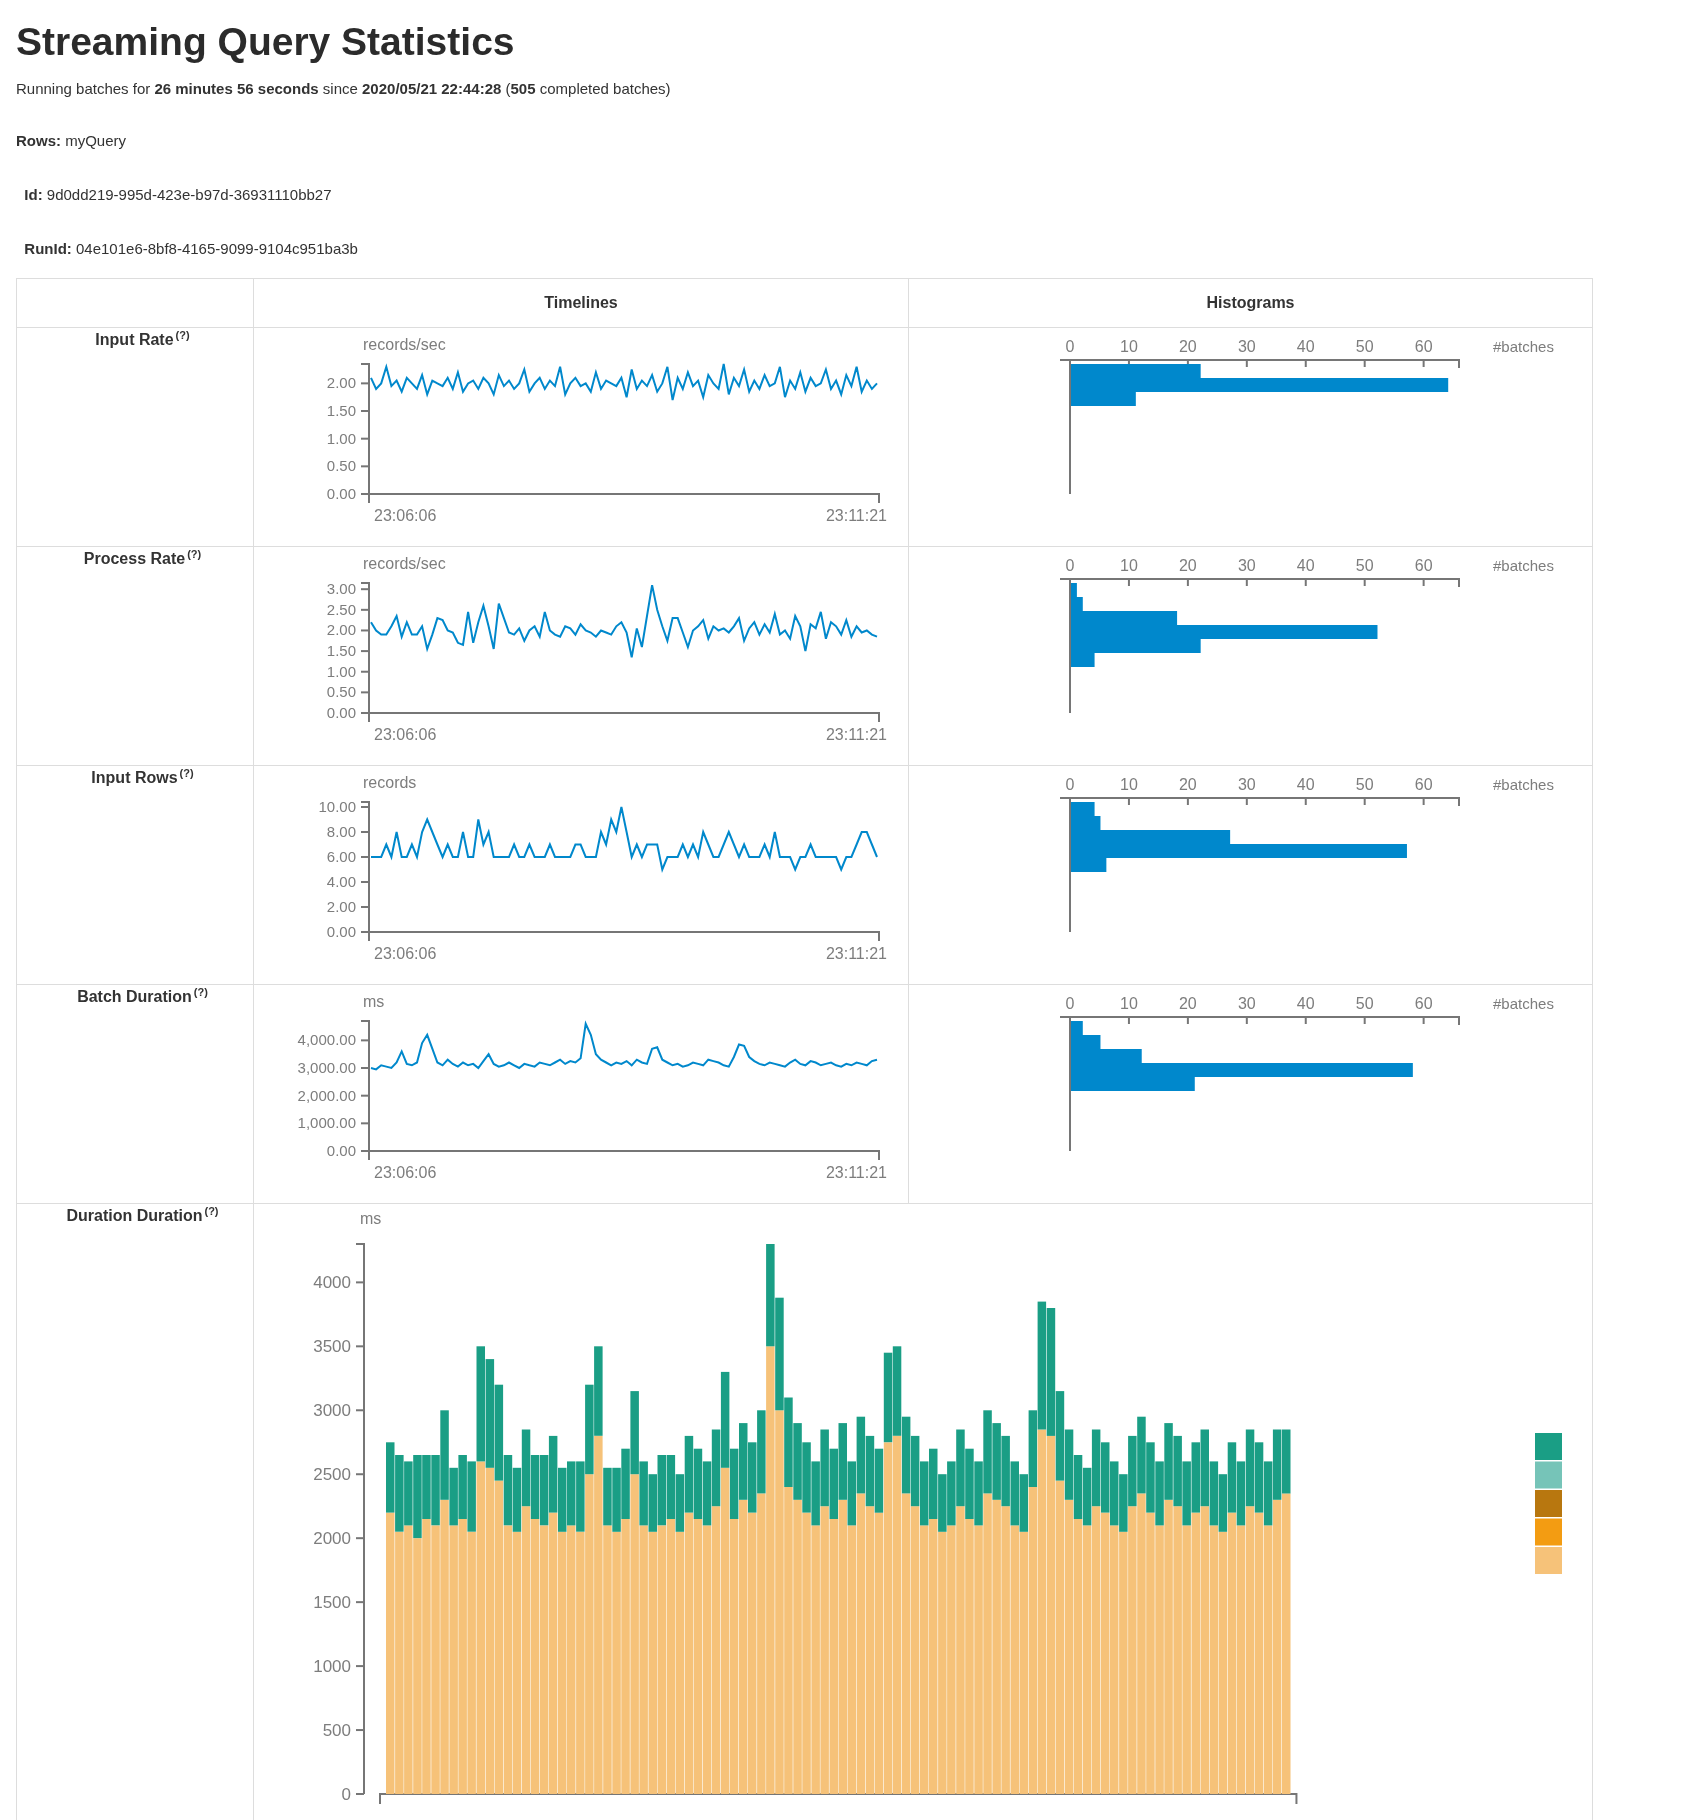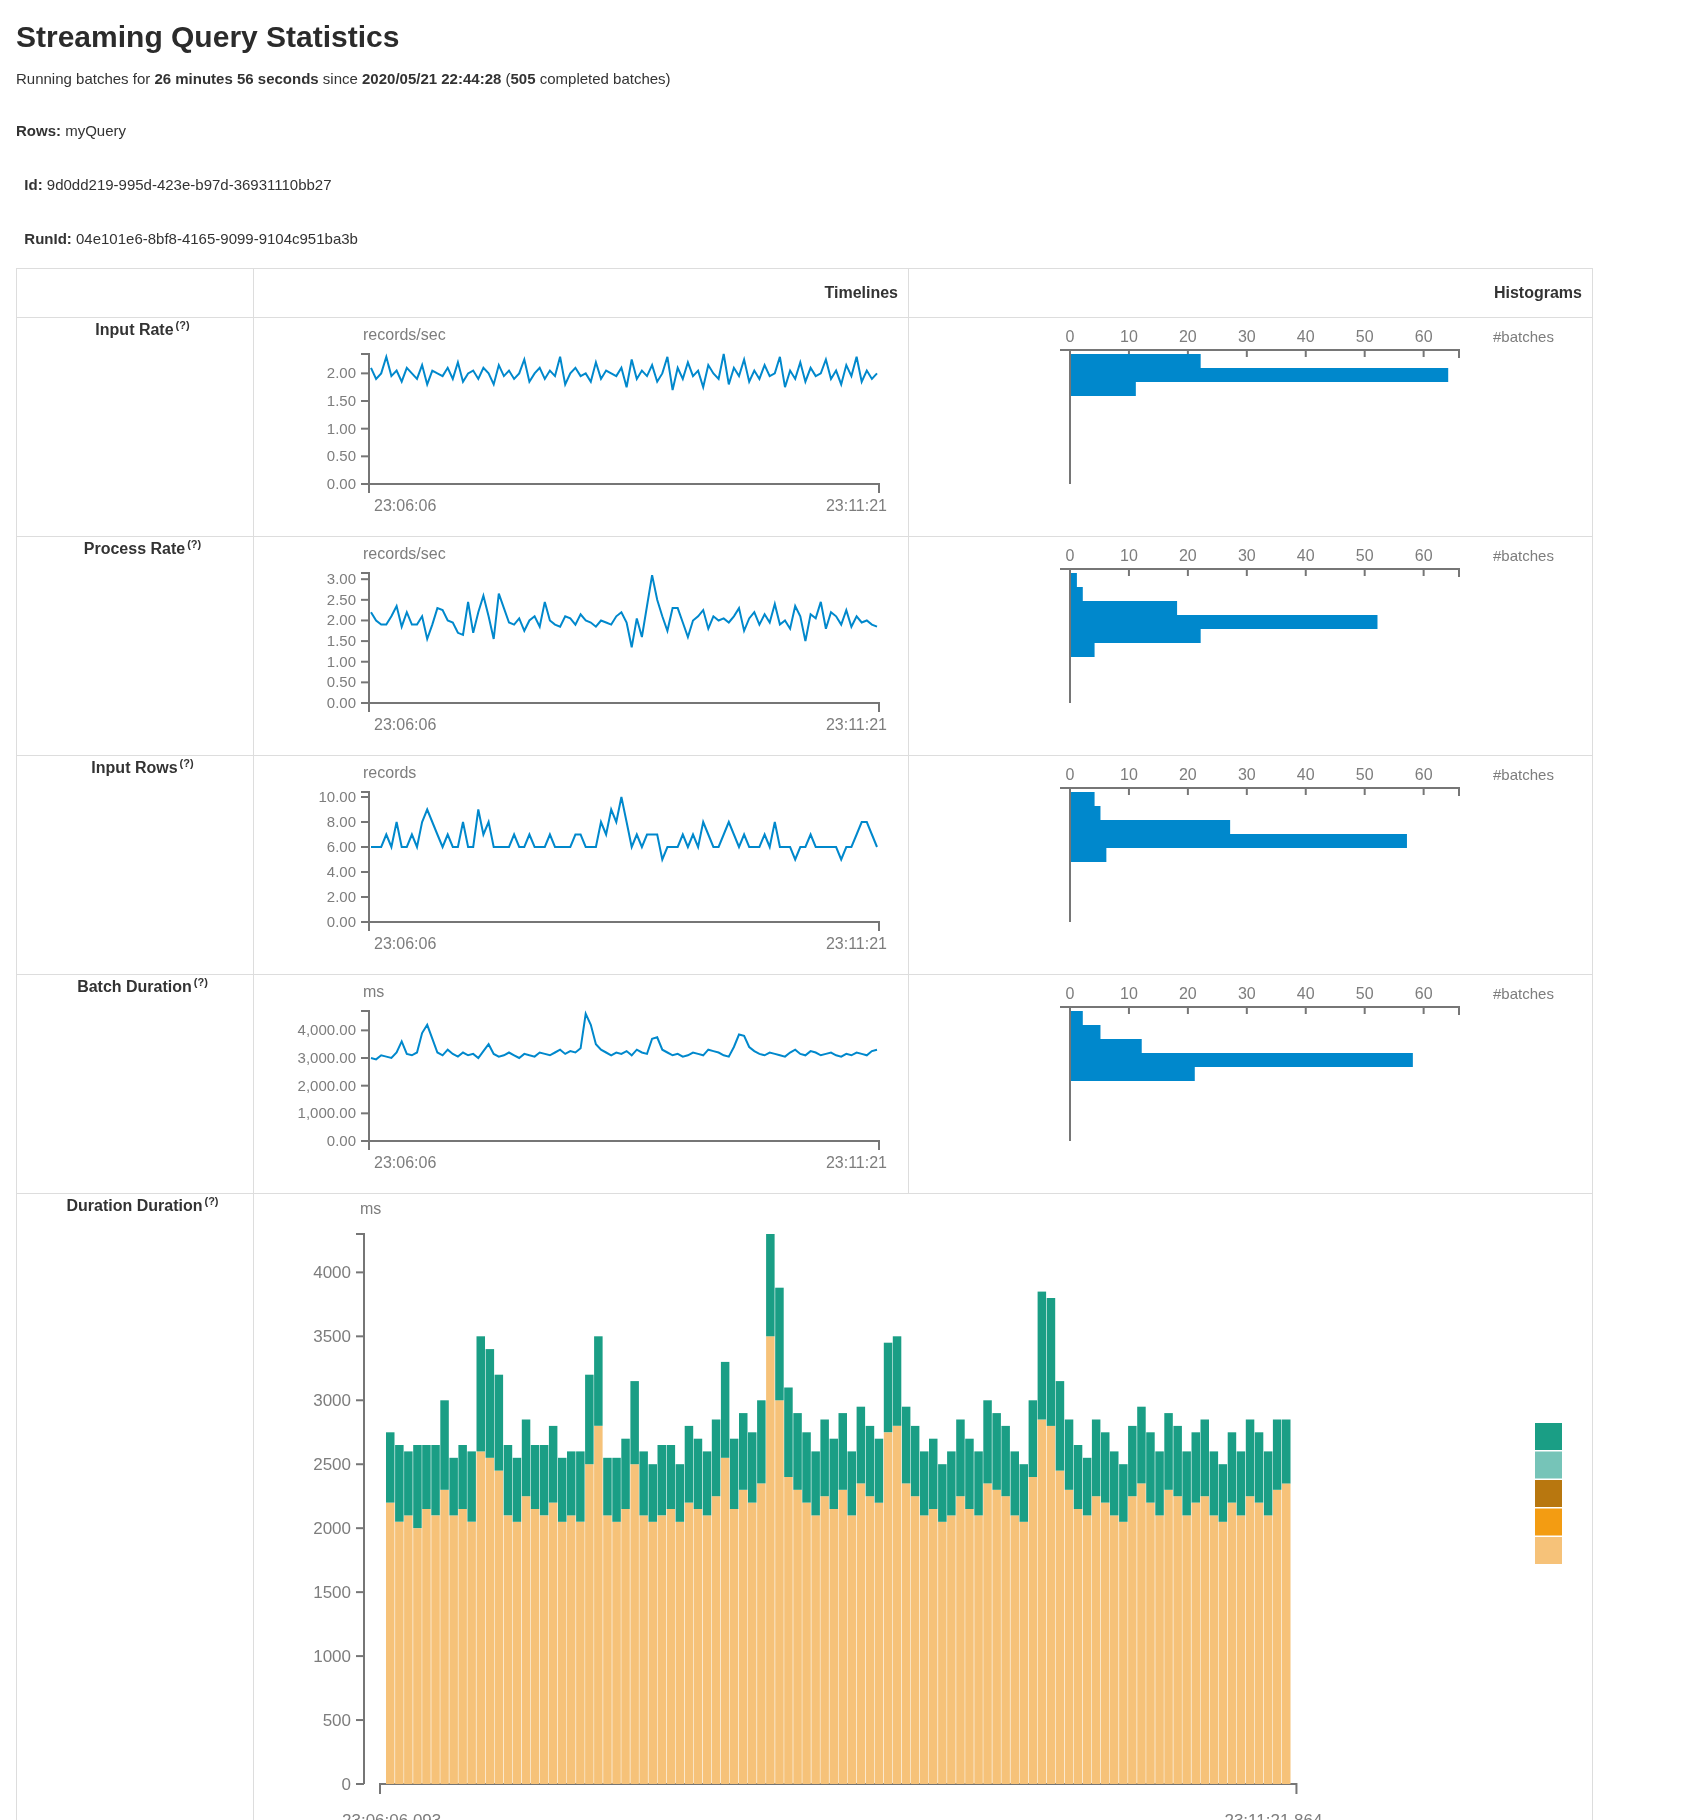--- a/index.html
+++ b/index.html
@@ -1,25 +1,25 @@
 <!DOCTYPE html>
 <html><head>
 <meta charset="utf-8">
 <style>
   html,body{margin:0;padding:0;background:#fff;color:#333;
     font-family:"Liberation Sans",sans-serif;}
   .wrap{width:1693px;padding:14px 0 10px 16px;box-sizing:border-box;}
-  h1{font-size:30px;font-weight:700;margin:6px 0 16px 0;color:#2b2b2b;}
+  h1{font-size:39px;font-weight:700;margin:6px 0 16px 0;color:#2b2b2b;}
   .subtitle{font-size:15px;margin:16px 0 30px 0;white-space:pre-wrap;}
   .subtitle b{font-weight:700;}
   .meta{font-size:15px;line-height:1.8;margin-bottom:6px;white-space:pre-wrap;}
   .meta b{font-weight:700;}
   table.stats{border-collapse:collapse;table-layout:fixed;width:1576px;margin-top:16px;}
   table.stats th, table.stats td{border:1px solid #ddd;background:#fff;vertical-align:top;}
-  table.stats th{text-align:right;font-size:16px;font-weight:700;padding:15px 10px;color:#333;}
+  table.stats th{text-align:center;font-size:16px;font-weight:700;padding:15px 10px;color:#333;}
   td.lbl{vertical-align:middle;padding-left:16px;font-size:16px;font-weight:700;color:#333;text-align:center;}
   sup.help{font-size:11px;font-weight:700;margin-left:2px;cursor:pointer;}
   td.chart{padding:0;}
   td.chart.tpad{padding-top:6px;}
   svg{display:block;}
   svg text{font-family:"Liberation Sans",sans-serif;fill:#7d7d7d;}
 </style>
 </head>
 <body>
 

